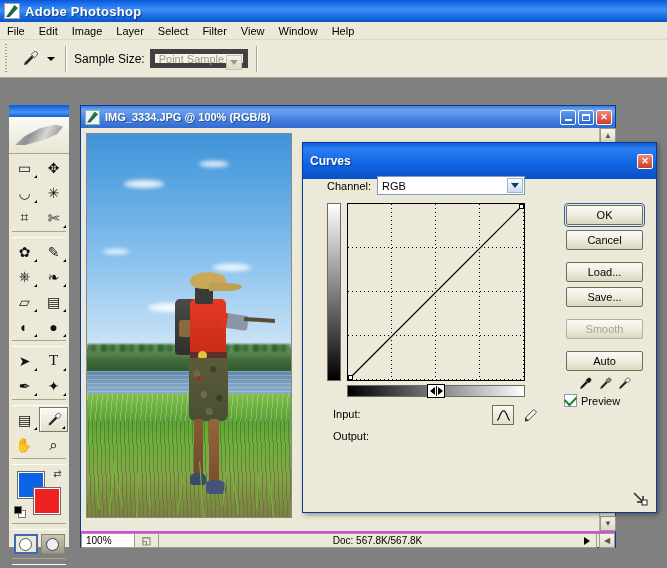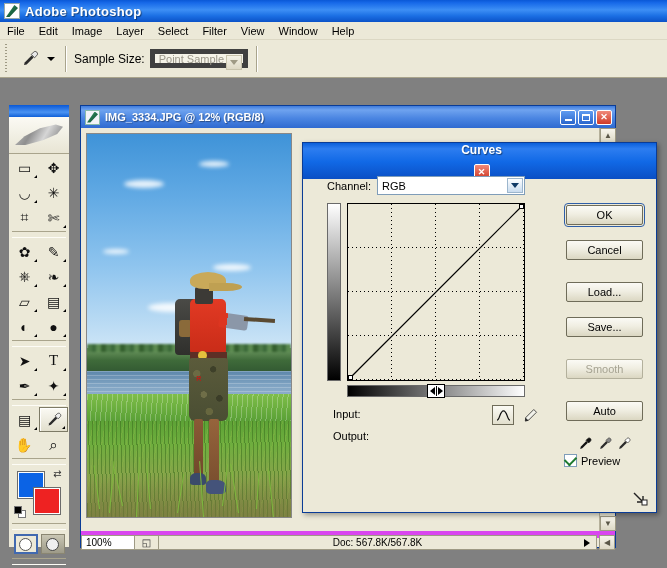--- a/index.html
+++ b/index.html
@@ -413,21 +413,21 @@
   .sb-arrow {
     width: 16px; height: 15px; box-sizing: border-box;
     border: 1px solid #9e9a84;
     background: linear-gradient(to bottom, #f7f5ec, #ddd9c6);
     display: flex; align-items: center; justify-content: center;
     color: #5a5748; font-size: 8px;
   }
   .statusbar {
     position: absolute; left: 0; bottom: 0; height: 16px; width: 100%;
     display: flex; align-items: center;
-    background: #ece9d8; border-top: 7px solid #d946ef;
+    background: #ece9d8; border-top: 3px solid #d946ef;
     box-sizing: border-box;
   }
   .sb-zoom {
     width: 54px; height: 15px; box-sizing: border-box;
     background: #fff; border: 1px solid #9e9a84;
     display: flex; align-items: center; padding-left: 4px;
     font-size: 10px; color: #000;
   }
   .sb-icon {
     width: 24px; height: 15px; box-sizing: border-box;
@@ -456,21 +456,20 @@
     background: #ece9d8;
     border: 1px solid #0a3c96;
     box-sizing: border-box;
     box-shadow: 2px 2px 5px rgba(0,0,0,0.35);
   }
   .curves-titlebar {
     height: 36px; width: 100%;
     background: linear-gradient(to bottom, #0b5fda 0%, #2d7df0 16%, #1169e6 52%, #0a4fc4 100%);
     display: flex; align-items: center; box-sizing: border-box;
     padding: 0 3px 0 7px;
-    flex-direction: column;
   }
   .curves-title {
     color: #fff; font-size: 12px; font-weight: bold; flex: 1;
     text-shadow: 1px 1px 1px rgba(0,0,0,0.45);
   }
   .curves-body {
     position: absolute; left: 0; top: 23px; right: 0; bottom: 0;
     padding: 6px 8px 6px 8px; box-sizing: border-box;
   }
   .row-channel { display: flex; align-items: center; margin: 4px 0 8px 16px; }
@@ -567,21 +566,21 @@
   .tool-btn.sel {
     border: 1px solid #6f6c59;
     background: linear-gradient(to bottom, #fbfaf4, #e2dfcd);
   }
 
   .btn-col {
     width: 90px; margin-left: 10px; padding-top: 2px;
     display: flex; flex-direction: column; align-items: center;
   }
   .dbtn {
-    width: 77px; height: 20px; margin-bottom: 15px;
+    width: 77px; height: 20px; margin-bottom: 5px;
     background: linear-gradient(to bottom, #fbfaf5 0%, #f0eee2 45%, #dbd7c2 100%);
     border: 1px solid #6f6c59;
     border-radius: 2px;
     box-sizing: border-box;
     display: flex; align-items: center; justify-content: center;
     font-size: 11px; color: #000;
     cursor: default;
   }
   .dbtn.default {
     outline: 1px solid #2e5ea8;
@@ -790,21 +789,21 @@
         
         
       </div>
 
     </div>
   </div>
 
   <div class="docwin">
     <div class="doc-titlebar">
       <div class="doc-icon"></div>
-      <div class="doc-title">IMG_3334.JPG @ 12% (RGB/8)</div>
+      <div class="doc-title">IMG_3334.JPG @ 100% (RGB/8)</div>
       <div class="doc-btns">
         <div class="wbtn">
             <span class="mini"></span>
           </div>
         <div class="wbtn">
             <span class="maxi"></span>
           </div>
         <div class="wbtn close">✕</div>
       </div>
     </div>

